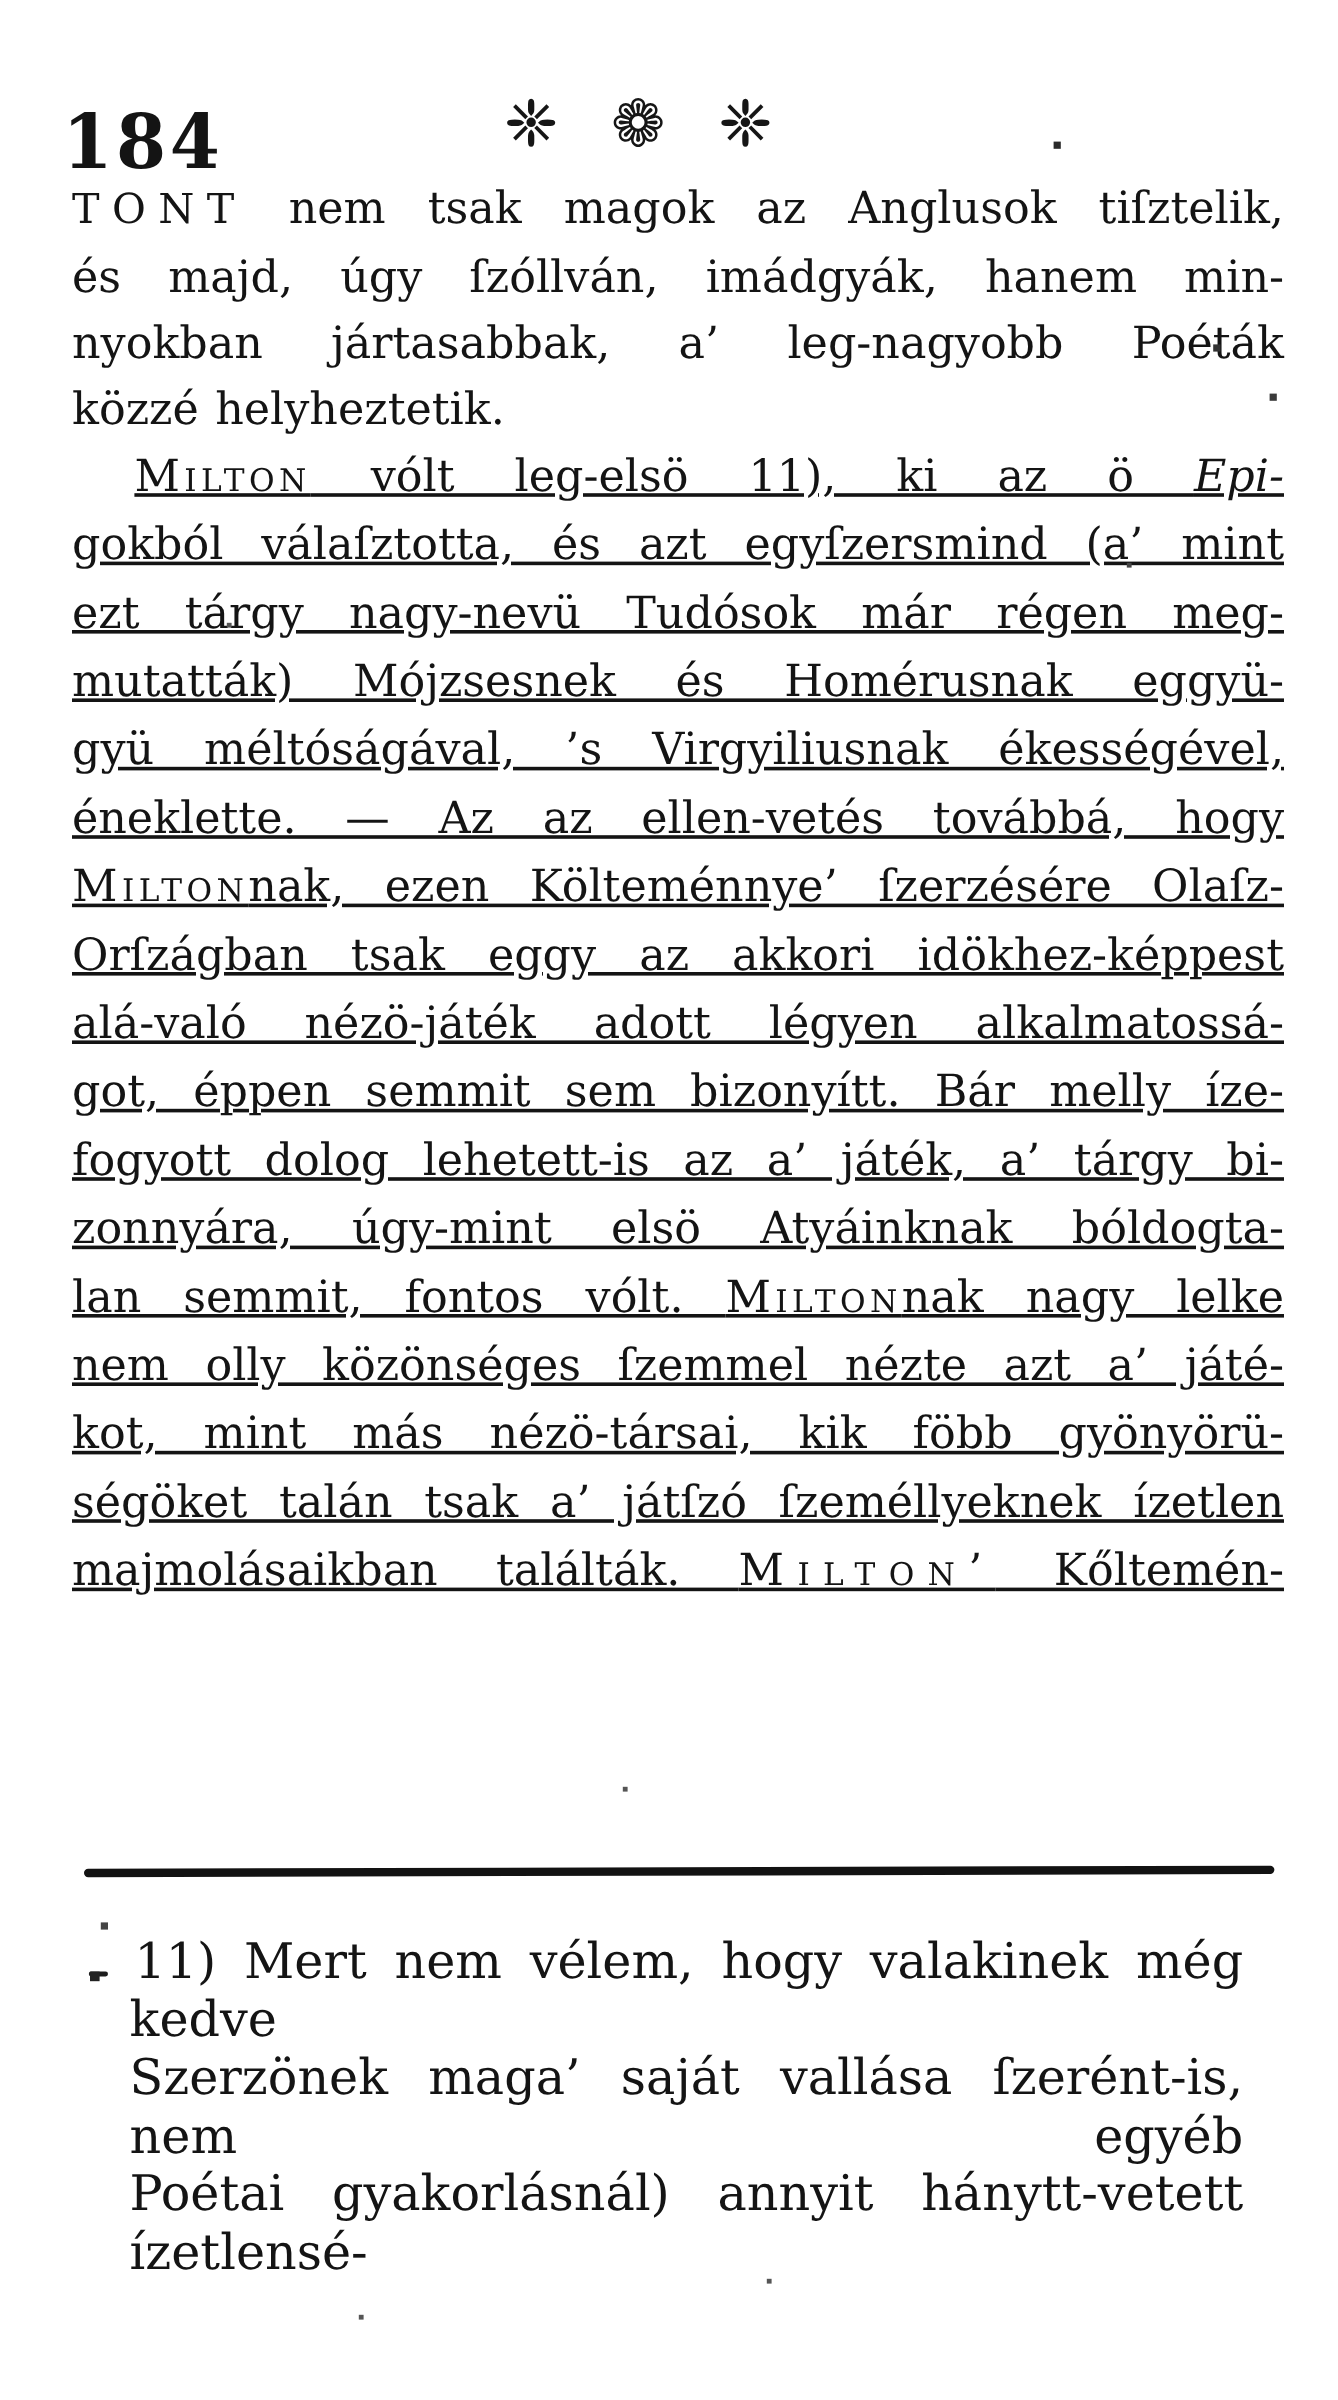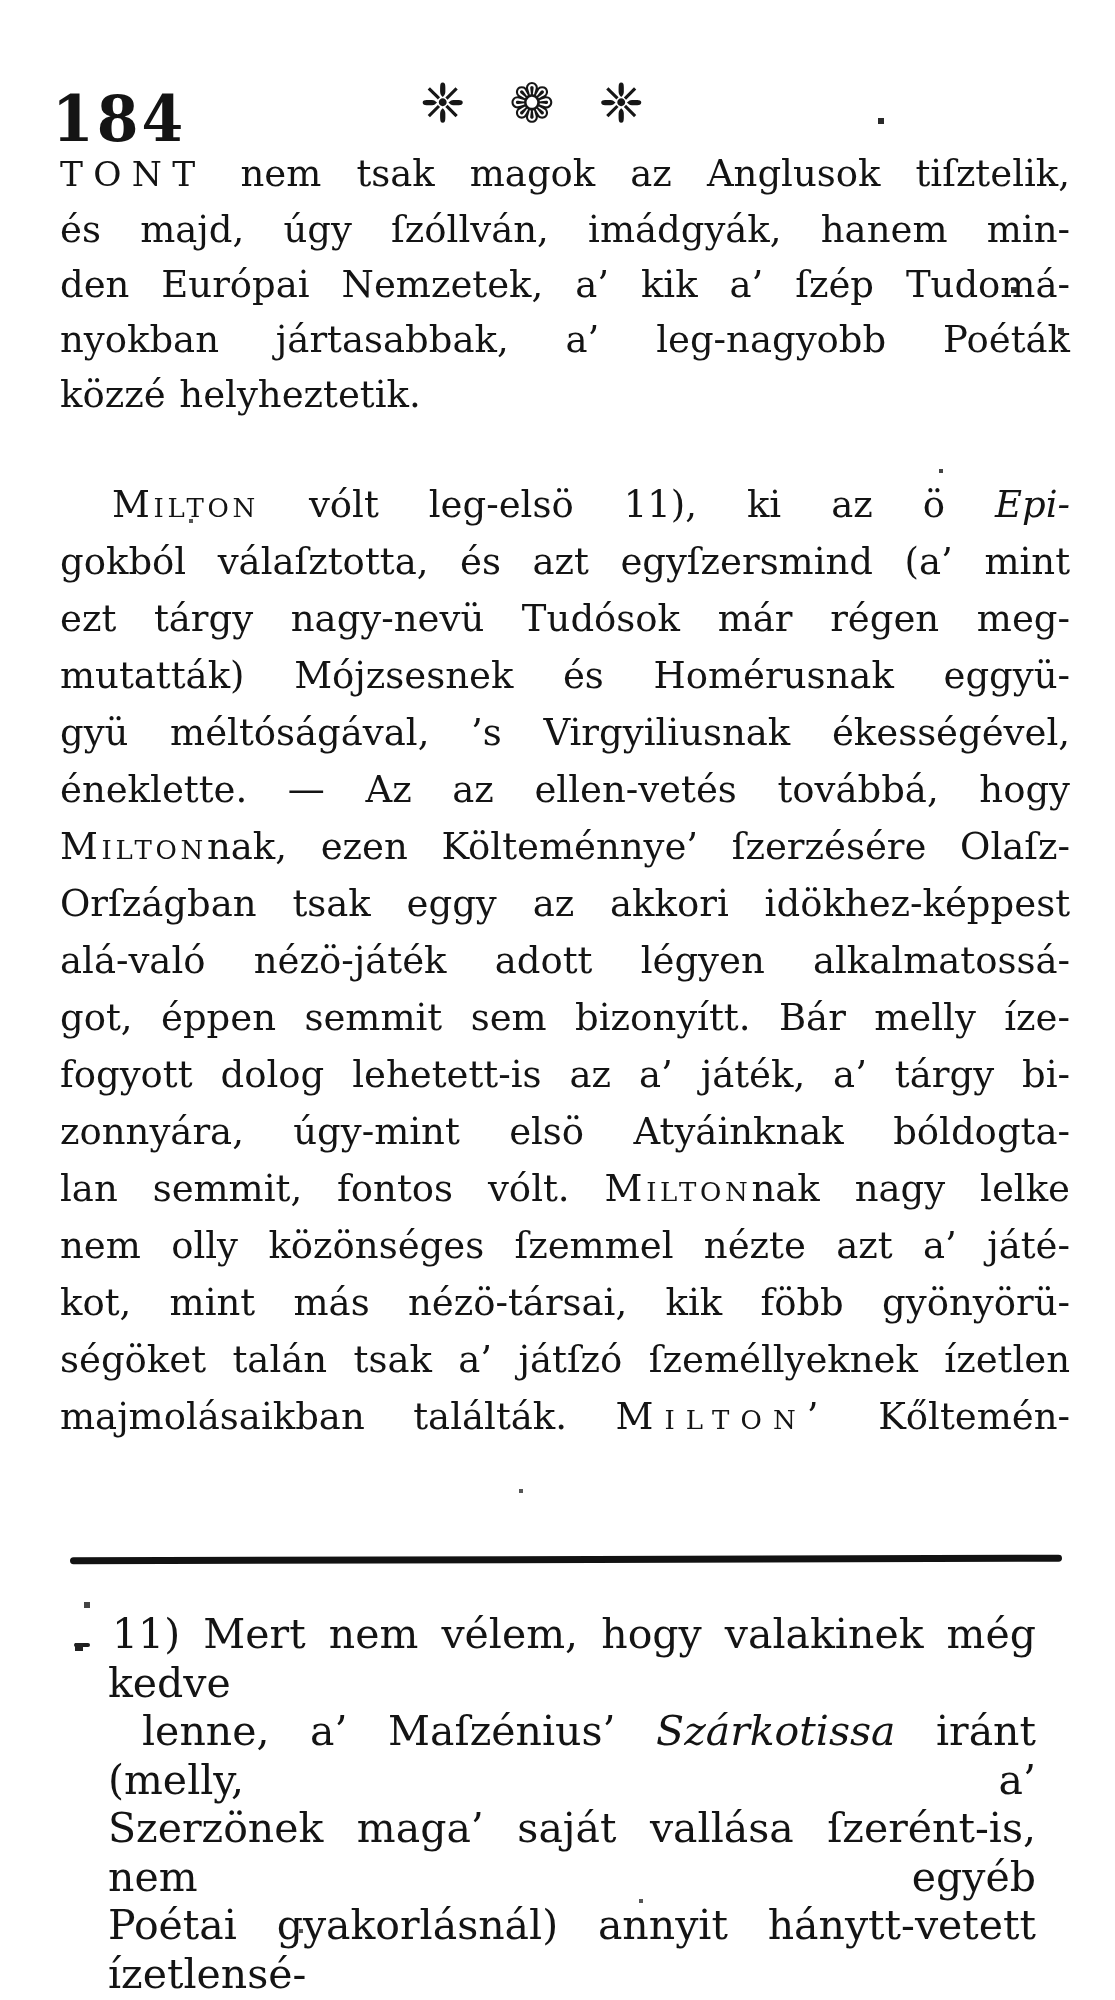--- a/index.html
+++ b/index.html
@@ -27,21 +27,21 @@
   }
   .ornaments .orn{display:inline-block;}
 
   
   .bodytext{
     position:absolute;left:60px;top:146px;width:1010px;
     font-size:37px;line-height:55px;
     word-spacing:2px;
   }
   .para{margin:0;}
-  .para2{margin-top:54px;line-height:57px;}
+  .para2{line-height:57px;text-decoration:underline;}
   .line{min-height:1em;}
   .j{text-align:justify;text-align-last:justify;}
   .indent{text-indent:52px;}
 
   .sc{font-variant:small-caps;letter-spacing:.10em;}
   .scx{letter-spacing:.30em;}
   .caps{letter-spacing:.30em;font-size:.93em;}
   .it{font-style:italic;}
 
   
@@ -87,21 +87,20 @@
   <div class="ornaments">
     <span class="orn">❈</span>
     <span class="orn">❁</span>
     <span class="orn">❈</span>
   </div>
 
   <div class="bodytext">
     <div class="para para1">
         <div class="line j"><span class="caps">TONT</span><span> nem tsak magok az Anglusok tiſztelik,</span></div>
         <div class="line j"><span>és majd, úgy ſzóllván, imádgyák, hanem min-</span></div>
-        <div class="line j"><span>den Európai Nemzetek, a’ kik a’ ſzép Tudomá-</span></div>
         <div class="line j"><span>nyokban jártasabbak, a’ leg-nagyobb Poéták</span></div>
         <div class="line"><span>közzé helyheztetik.</span></div>
       </div>
     <div class="para para2">
         <div class="line j indent"><span class="sc">Milton</span><span> vólt leg-elsö 11), ki az ö </span><span class="it">Epi-</span></div>
         <div class="line j"><span>gokból válaſztotta, és azt egyſzersmind (a’ mint</span></div>
         <div class="line j"><span>ezt tárgy nagy-nevü Tudósok már régen meg-</span></div>
         <div class="line j"><span>mutatták) Mójzsesnek és Homérusnak eggyü-</span></div>
         <div class="line j"><span>gyü méltóságával, ’s Virgyiliusnak ékességével,</span></div>
         <div class="line j"><span>éneklette. — Az az ellen-vetés továbbá, hogy</span></div>
@@ -116,21 +115,20 @@
         <div class="line j"><span>kot, mint más nézö-társai, kik föbb gyönyörü-</span></div>
         <div class="line j"><span>ségöket talán tsak a’ játſzó ſzeméllyeknek ízetlen</span></div>
         <div class="line j"><span>majmolásaikban találták. </span><span class="sc scx">Milton’</span><span> Kőltemén-</span></div>
       </div>
   </div>
 
   <div class="fnrule"></div>
 
   <div class="footnote">
       <div class="line j fn-first"><span>11) Mert nem vélem, hogy valakinek még kedve</span></div>
-      <div class="line j ind2"><span>lenne, a’ Maſzénius’ </span><span class="it">Szárkotissa</span><span> iránt (melly, a’</span></div>
       <div class="line j"><span>Szerzönek maga’ saját vallása ſzerént-is, nem egyéb</span></div>
       <div class="line j"><span>Poétai gyakorlásnál) annyit hánytt-vetett ízetlensé-</span></div>
     </div>
 
   <div class="straymark"></div>
   <div class="specks"></div>
 
 </div>
 
 </body></html>

